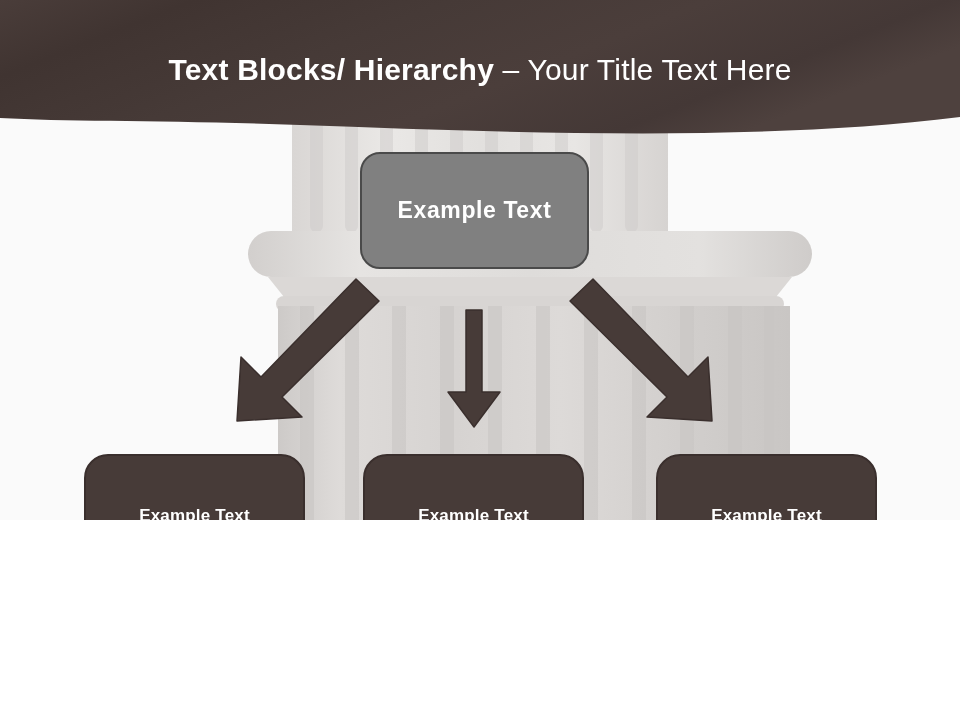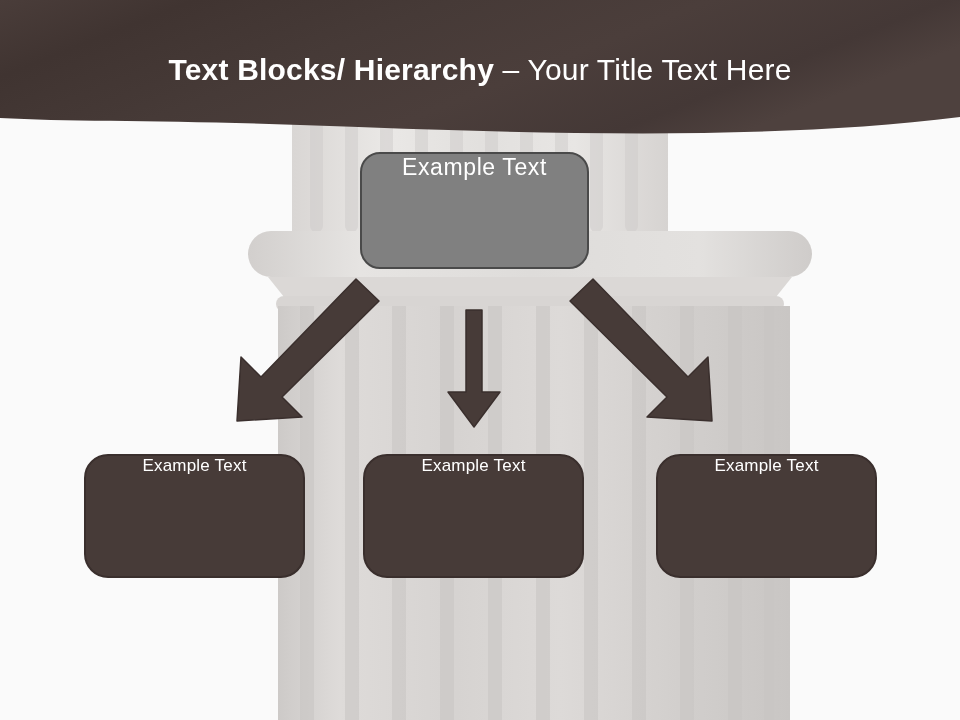--- a/index.html
+++ b/index.html
@@ -8,21 +8,21 @@
     padding: 0;
     background: #ffffff;
   }
   body {
     font-family: "Liberation Sans", sans-serif;
   }
 
   #slide {
     position: relative;
     width: 960px;
-    height: 720px;
+    height: 520px;
     overflow: hidden;
     background: #404040;
   }
 
   
   .bg-art {
     position: absolute;
     left: 0; top: 0;
     width: 960px; height: 720px;
     pointer-events: none;
@@ -53,25 +53,26 @@
     font-weight: bold;
   }
   .header-title .light-part {
     font-weight: normal;
   }
 
   
   .node {
     position: absolute;
     display: flex;
-    align-items: flex-start;
+    align-items: center;
     justify-content: center;
     text-align: center;
     box-sizing: border-box;
     color: #ffffff;
+    font-weight: bold;
   }
 
   .node-top {
     left: 360px;
     top: 152px;
     width: 229px;
     height: 117px;
     background: #808080;
     border: 2px solid #4a4a4a;
     border-radius: 20px;

